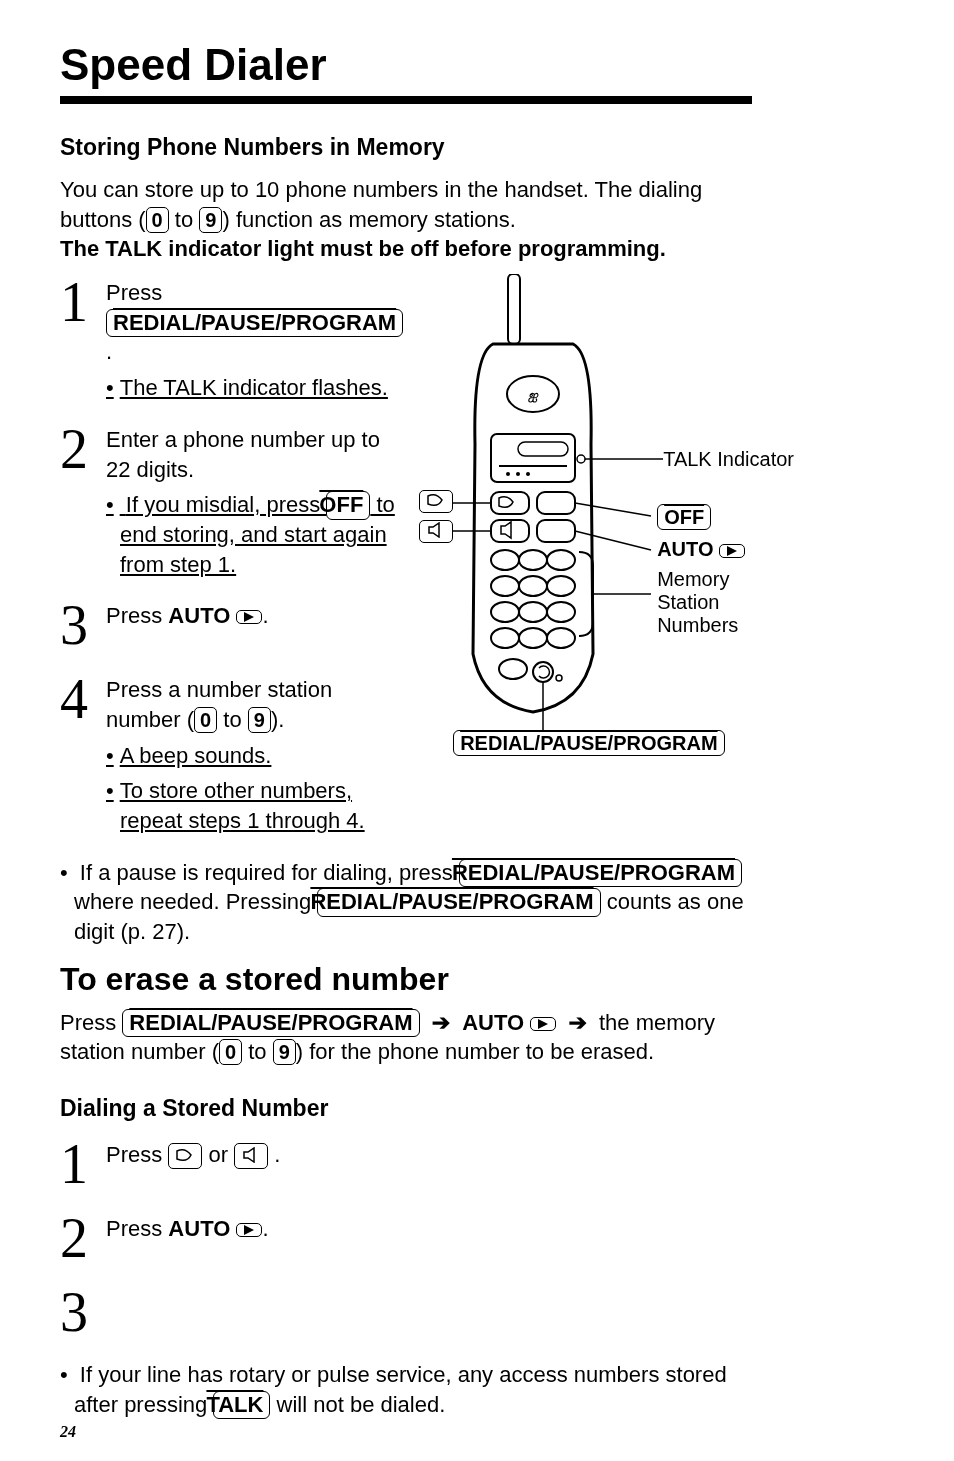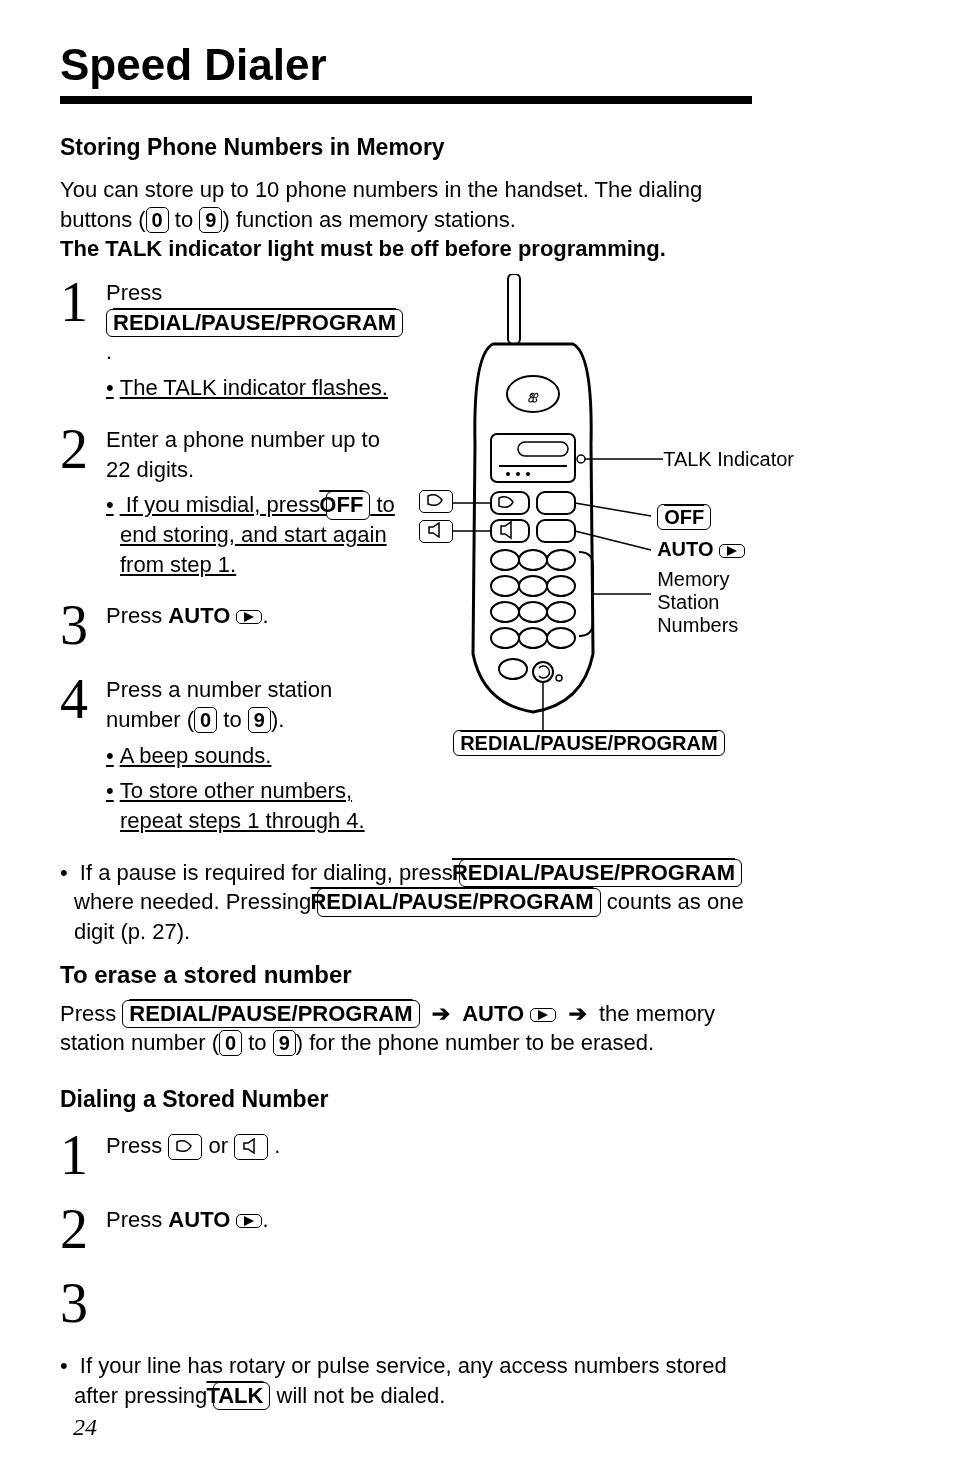--- a/index.html
+++ b/index.html
@@ -25,21 +25,21 @@
     border: none;
     border-top: 8px solid #000;
     margin: 0 0 30px 0;
   }
   .h2 {
     font-size: 23px;
     font-weight: 900;
     margin: 10px 0 14px 0;
   }
   .h3 {
-    font-size: 24px;
+    font-size: 32px;
     font-weight: 900;
     margin: 14px 0 10px 0;
   }
   .body {
     font-size: 22px;
     line-height: 1.35;
   }
   .bold { font-weight: 900; }
   .step-row {
     display: flex;
@@ -141,24 +141,24 @@
     text-indent: -14px;
     margin-top: 4px;
   }
   .bullet-note::before {
     content: "\2022";
     margin-right: 6px;
   }
   .pageno {
     position: absolute;
     bottom: 20px;
-    left: 73px;
-    font-size: 24px;
+    left: 60px;
+    font-size: 16px;
     font-style: italic;
-    font-weight: 400;
+    font-weight: 700;
     font-family: "Times New Roman", serif;
   }
 </style>
 </head>
 <body>
 
 <div class="page">
 
   <h1 class="title">Speed Dialer</h1>
   <hr class="rule">

